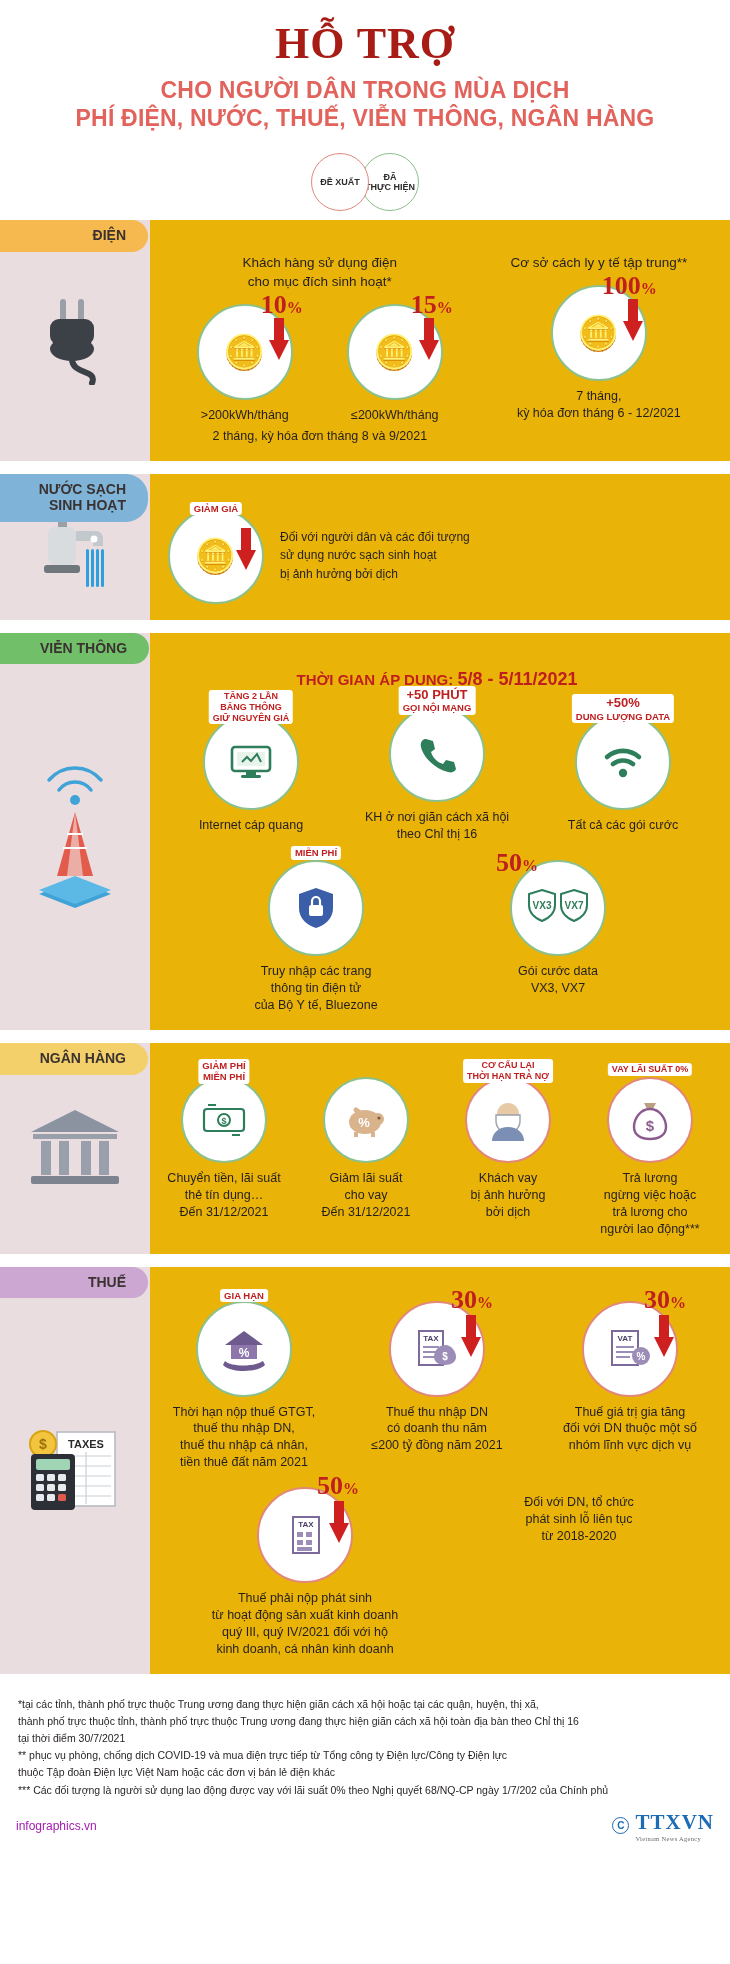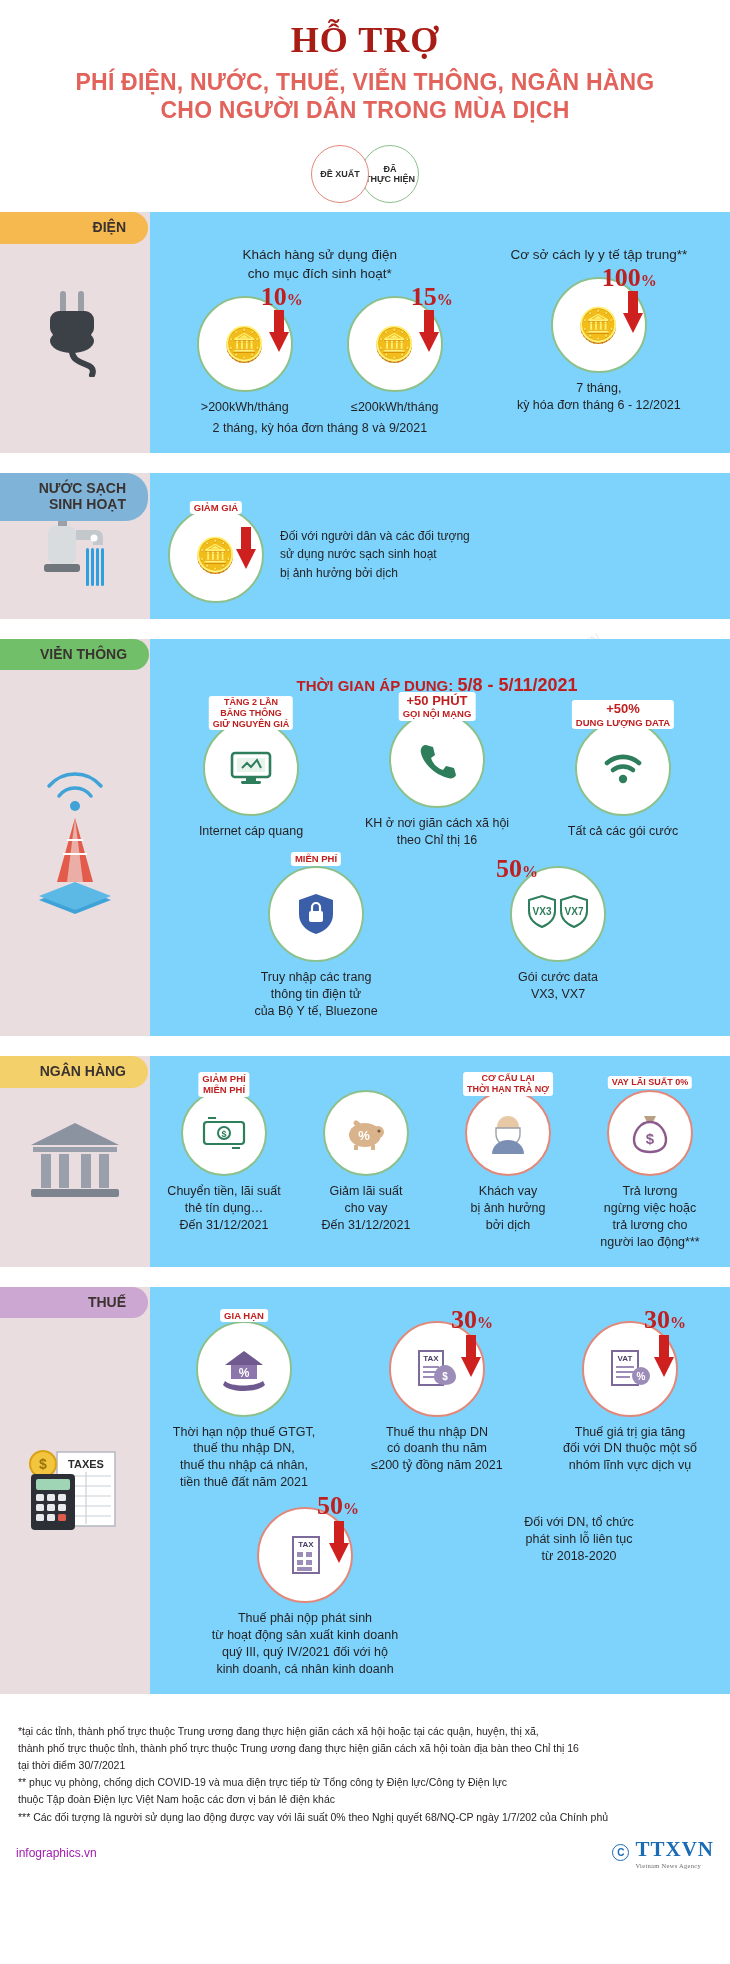--- a/index.html
+++ b/index.html
@@ -8,42 +8,42 @@
     background:#ffffff;
     font-family:"Liberation Sans", sans-serif;
     color:#231f20;
     -webkit-font-smoothing:antialiased;
   }
   .page{position:relative;width:730px;min-height:1964px;background:#ffffff;overflow:hidden;}
 
   
   .header{padding:22px 20px 6px;text-align:center;}
   .title-main{
-    font-size:36px;line-height:1.0;font-weight:bold;color:#a81c16;
+    font-size:44px;line-height:1.0;font-weight:bold;color:#a81c16;
     letter-spacing:1px;font-family:"Liberation Serif", serif;
     margin:0 0 10px;
   }
   .title-sub{
     font-size:23px;line-height:1.22;font-weight:bold;color:#e2635c;
     letter-spacing:.2px;margin:0;
   }
 
   
   .legend{display:flex;justify-content:center;align-items:center;gap:-4px;margin:14px 0 8px;height:60px;}
   .legend-chip{
     width:58px;height:58px;border-radius:50%;
     display:flex;align-items:center;justify-content:center;text-align:center;
     font-size:9px;font-weight:bold;line-height:1.15;color:#2b2b2b;
     background:#ffffff;box-sizing:border-box;
   }
   .legend-chip.proposed{border:1.6px solid #e2887a;margin-right:-8px;z-index:2;}
   .legend-chip.done{border:1.6px solid #8cc08c;z-index:1;}
 
   
-  .section{position:relative;display:flex;background:#7dd3fc;margin-bottom:20px;}
+  .section{position:relative;display:flex;background:#eab308;margin-bottom:13px;}
   .sec-icon-col{
     width:150px;flex:0 0 150px;background:#e9dde0;
     display:flex;align-items:center;justify-content:center;
     position:relative;
   }
   .sec-body{flex:1;padding:34px 14px 16px 8px;position:relative;}
   .sec-tab{
     position:absolute;left:0;top:0;z-index:5;
     min-width:148px;padding:7px 22px 8px 10px;
     border-bottom-right-radius:22px;border-top-right-radius:22px;
@@ -151,22 +151,22 @@
 <div class="page">
 
   <div class="wm" style="left:40px;top:520px;">INFOGRAPHICS</div>
   <div class="wm" style="left:250px;top:700px;">TTXVN</div>
   <div class="wm" style="left:560px;top:640px;">TTXVN</div>
   <div class="wm" style="left:90px;top:820px;">INFOGRAPHICS</div>
   <div class="wm" style="left:430px;top:880px;">TTXVN</div>
 
   <div class="header">
     <h1 class="title-main">HỖ TRỢ</h1>
+    <div class="title-sub">CHO NGƯỜI DÂN TRONG MÙA DỊCH</div>
     <div class="title-sub">PHÍ ĐIỆN, NƯỚC, THUẾ, VIỄN THÔNG, NGÂN HÀNG</div>
-    <div class="title-sub">CHO NGƯỜI DÂN TRONG MÙA DỊCH</div>
   </div>
 
   <div class="legend">
     <div class="legend-chip proposed">
       <span>ĐỀ XUẤT</span>
     </div>
     <div class="legend-chip done">
       <span>
         <span>ĐÃ</span><br>
         <span>THỰC HIỆN</span>

